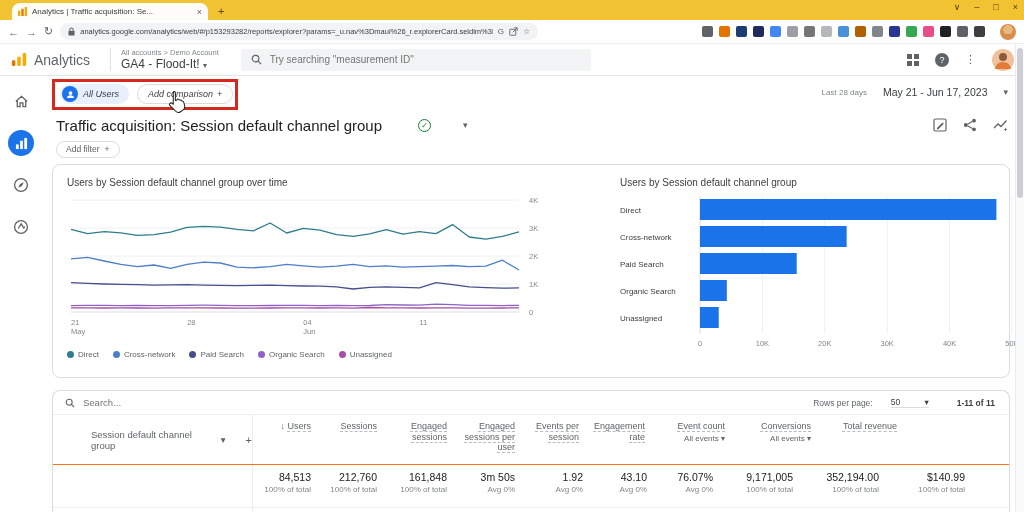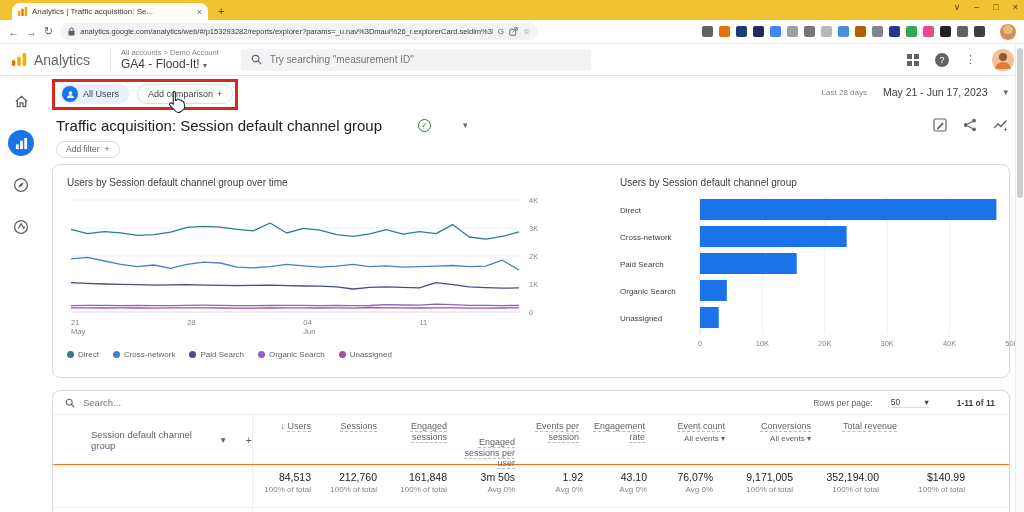--- a/index.html
+++ b/index.html
@@ -48,21 +48,21 @@
   
   .app-row { display:flex; height:436px; }
   .sidebar { width:42px; display:flex; flex-direction:column; align-items:center; padding-top:12px; gap:16px; }
   .side-ic { width:26px; height:26px; display:flex; align-items:center; justify-content:center; color:#5f6368; }
   .side-ic.active { background:#1a73e8; border-radius:50%; color:#fff; }
   .main { flex:1; position:relative; overflow:hidden; }
 
   
   .cmp-row { height:36px; position:relative; display:flex; align-items:center; }
   .highlight-box { position:absolute; left:10px; top:3px; width:186px; height:31px; border:3px solid #d5291d; z-index:5; }
-  .pills { display:flex; align-items:center; gap:8px; margin-left:18px; }
+  .pills { display:flex; align-items:center; gap:8px; margin-left:18px;font-style:italic; }
   .pill-all-users { background:#e8f0fe; border-radius:12px; height:20px; display:flex; align-items:center; gap:5px; padding:0 10px 0 2px; font-size:9px; color:#3c4043; }
   .au-ic { width:16px; height:16px; border-radius:50%; background:#1a73e8; display:flex; align-items:center; justify-content:center; }
   .pill-add-cmp { border:1px solid #dadce0; border-radius:12px; height:20px; display:flex; align-items:center; gap:4px; padding:0 10px; font-size:9px; color:#3c4043; background:#fff; }
   .cursor-hand { position:absolute; left:123px; top:14px; z-index:6; }
   .date-block { position:absolute; right:16px; top:10px; display:flex; align-items:center; gap:16px; }
   .date-preset { font-size:8px; color:#80868b; }
   .date-range { font-size:10.5px; color:#3c4043; }
 
   
   .title-row { height:26px; display:flex; align-items:center; padding-left:14px; position:relative;gap:28px; }
@@ -400,21 +400,21 @@
       <div class="thead">
         <div class="dim-col">
           <span>Session default channel group</span>
           <span>▾</span>
           <span class="dim-plus">+</span>
         </div>
         <div class="metric-head-row" id="metric-heads">
             <div class="mcol" style="width: 64px;"><span class="sort-arrow">↓ </span><span class="lbl">Users</span></div>
             <div class="mcol" style="width: 66px;"><span class="lbl">Sessions</span></div>
             <div class="mcol" style="width: 70px;"><span class="lbl">Engaged sessions</span></div>
-            <div class="mcol" style="width: 68px; margin-top: 16px;"><span class="lbl">Engaged sessions per user</span></div>
+            <div class="mcol" style="width: 68px;"><span class="lbl">Engaged sessions per user</span></div>
             <div class="mcol" style="width: 64px;"><span class="lbl">Events per session</span></div>
             <div class="mcol" style="width: 66px;"><span class="lbl">Engagement rate</span></div>
             <div class="mcol" style="width: 80px;"><span class="lbl">Event count</span><div class="flt">All events ▾</div></div>
             <div class="mcol" style="width: 86px;"><span class="lbl">Conversions</span><div class="flt">All events ▾</div></div>
             <div class="mcol" style="width: 86px;"><span class="lbl">Total revenue</span></div>
           </div>
       </div>
       <div class="totals-row">
         <div class="dim-col-empty"></div>
         <div style="flex:1; display:flex;" id="totals-cells">

